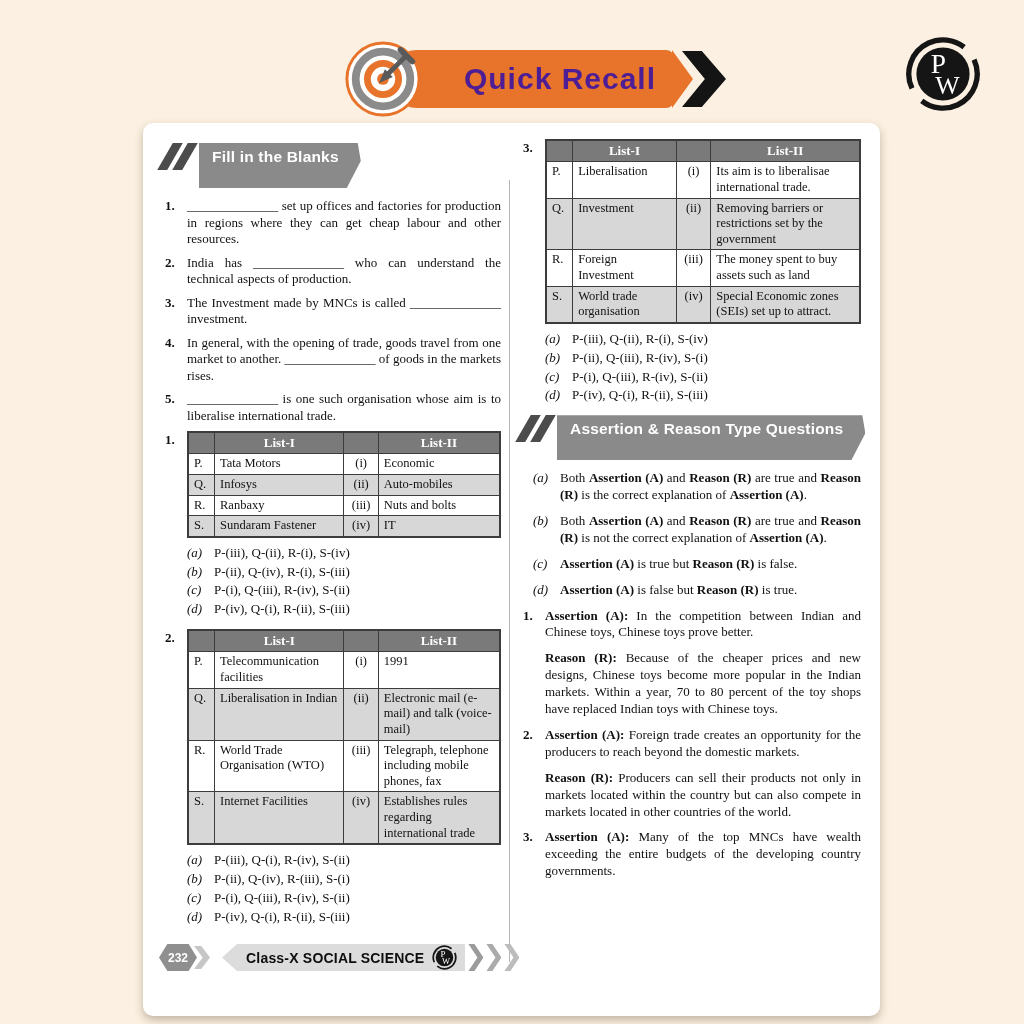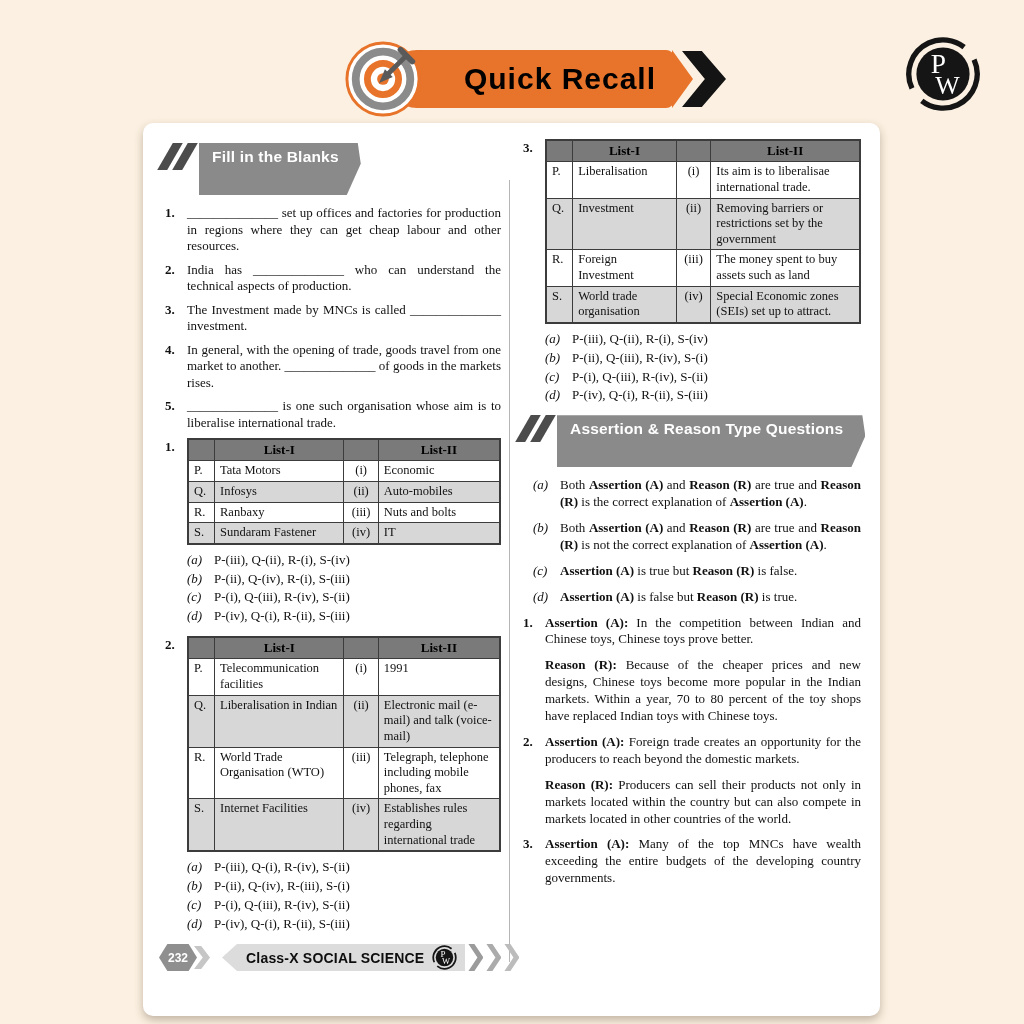--- a/index.html
+++ b/index.html
@@ -8,48 +8,48 @@
     background:#fbf0e1;
     font-family:"Liberation Serif", serif;color:#111;
   }
   
   .qr{position:absolute;left:388px;top:50px;width:252px;height:58px;background:#e8732a;
       border-radius:29px 8px 8px 29px;display:flex;align-items:center;justify-content:center;padding-left:34px;}
   .qr-point{position:absolute;right:-19px;top:0;width:21px;height:58px;background:#e8732a;
       clip-path:polygon(0 0,100% 50%,0 100%);}
   .qr-chev{position:absolute;right:-52px;top:1px;width:44px;height:56px;background:#141414;
       clip-path:polygon(0 0,45% 0,100% 50%,45% 100%,0 100%,52% 50%);}
-  .qr-title{font-family:"Liberation Sans",sans-serif;font-weight:bold;font-size:30px;color:#000000;letter-spacing:1px;margin-left:24px;}
+  .qr-title{font-family:"Liberation Sans",sans-serif;font-weight:bold;font-size:30px;color:#4c1d95;letter-spacing:1px;margin-left:24px;}
   .qr-target{position:absolute;left:-44px;top:-10px;}
   .pw-top{position:absolute;left:905px;top:36px;}
   
   .card{position:absolute;left:143px;top:123px;width:737px;height:893px;background:#fff;
         border-radius:10px;box-shadow:0 4px 9px rgba(90,70,50,.35);}
   .col-left{position:absolute;left:22px;top:20px;width:336px;}
   .col-right{position:absolute;left:380px;top:16px;width:338px;}
   .divider{position:absolute;left:366px;top:57px;width:1px;height:782px;background:#b5b5b5;}
   
   .sec{display:flex;align-items:stretch;margin:0 0 10px 0;}
   .sl{width:10px;height:27px;background:#4c4c4c;transform:skewX(-30deg);margin-right:5px;flex:none;}
   .sl2{margin-right:9px;}
   .sec-banner{background:#8a8a8a;color:#fff;font-family:"Liberation Sans",sans-serif;font-weight:bold;
-      font-size:15.5px;line-height:27px;height:37px;padding:0 22px 15px 13px;letter-spacing:.2px;
+      font-size:15.5px;line-height:27px;height:37px;padding:0 22px 8px 13px;letter-spacing:.2px;
       clip-path:polygon(0 0,calc(100% - 3px) 0,100% 40%,calc(100% - 14px) 100%,0 100%);white-space:nowrap;}
   .sec-banner.grow{flex:1;}
   .mt-top{margin-top:14px;}
   
   .fi{display:flex;margin-bottom:7px;font-size:13px;line-height:1.27;}
   .fi .num{width:22px;flex:none;font-weight:bold;}
   .fi .txt{flex:1;text-align:justify;}
   
   .tbl-block{display:flex;margin-bottom:6px;}
   .tbl-num{width:22px;flex:none;font-weight:bold;font-size:13px;padding-top:1px;}
   table.mt{border-collapse:collapse;width:100%;font-size:12.5px;line-height:1.25;border:2px solid #3c3c3c;}
   table.mt th,table.mt td{border:1px solid #3c3c3c;padding:2px 5px;vertical-align:top;text-align:left;}
-  table.mt th{background:#7a7a7a;color:#000000;text-align:center;font-size:13px;font-weight:bold;}
+  table.mt th{background:#7a7a7a;color:#ffffff;text-align:center;font-size:13px;font-weight:bold;}
   table.mt tbody tr:nth-child(even) td{background:#d7d7d7;}
   col.ck{width:8.5%;}col.ca{width:41.5%;}col.cn{width:11%;}col.cb{width:39%;}
   .t3 col.ca{width:33%;}.t3 col.cb{width:47.5%;}
   td.cc{text-align:center !important;}
   
   .opts{margin:4px 0 10px 22px;}
   .opt{display:flex;font-size:13px;line-height:1.45;}
   .ol{width:27px;flex:none;font-style:italic;}
   
   .dir{font-size:13px;line-height:1.3;text-align:justify;margin-bottom:9px;}

